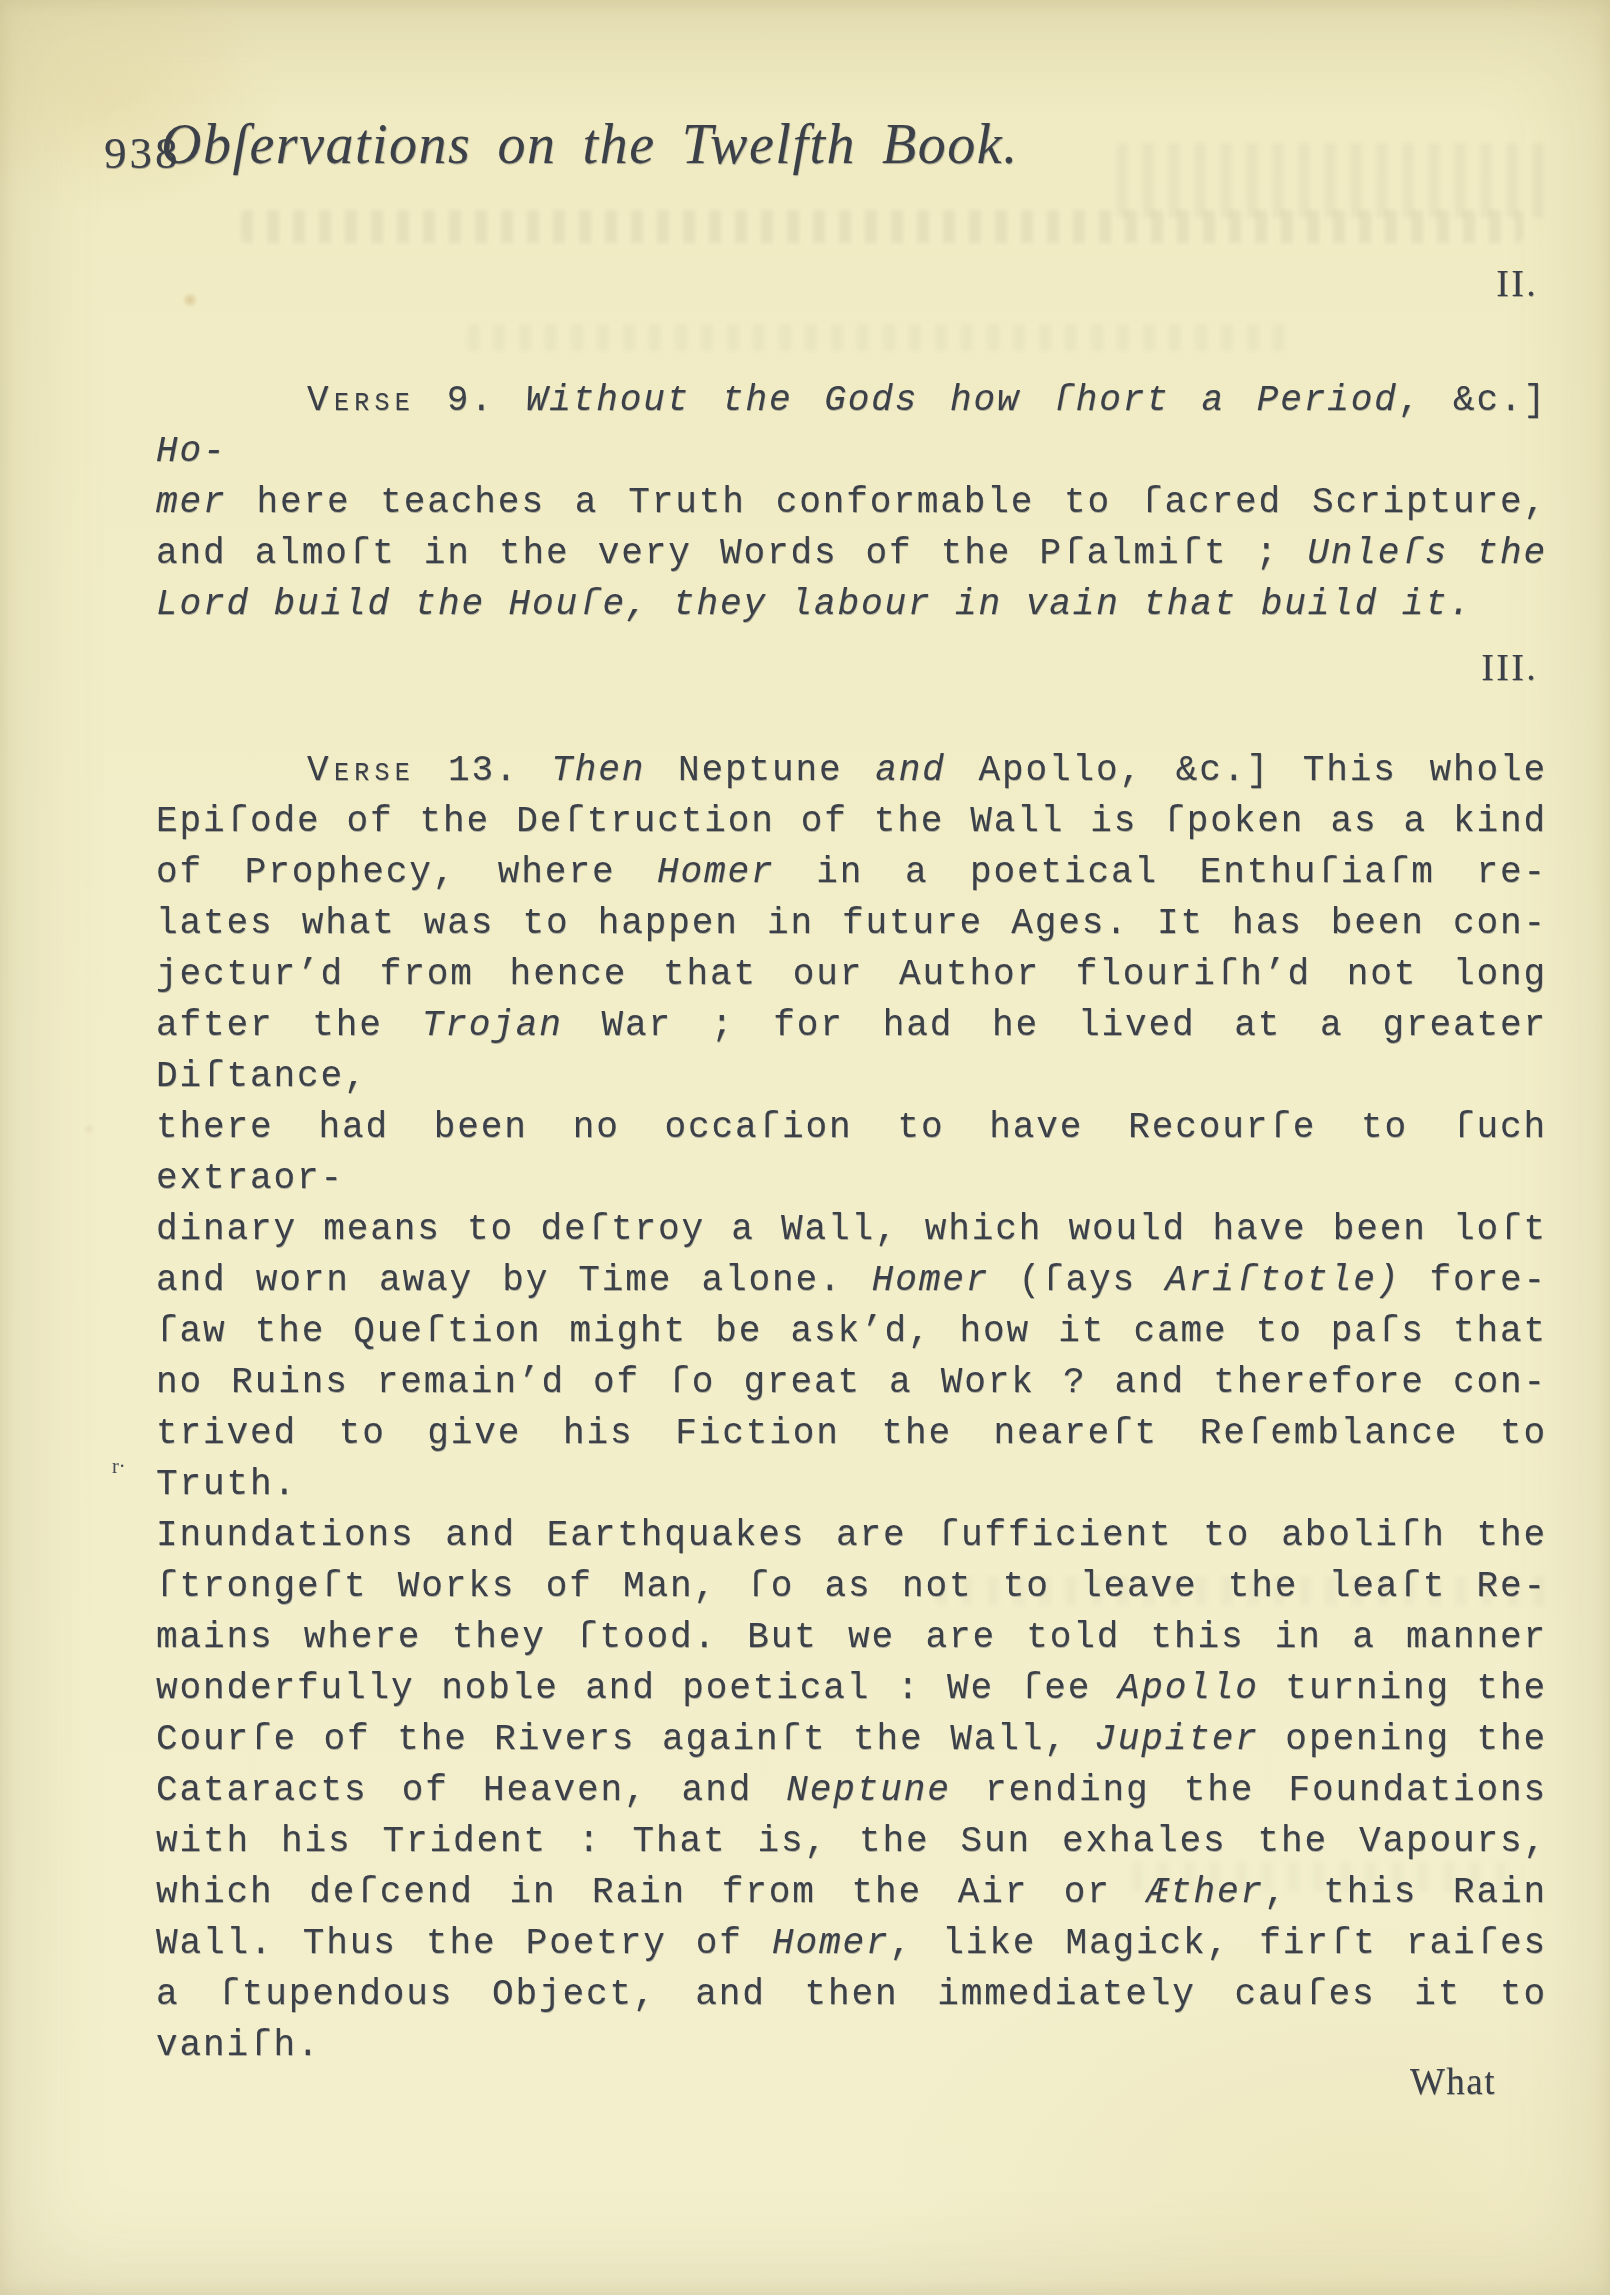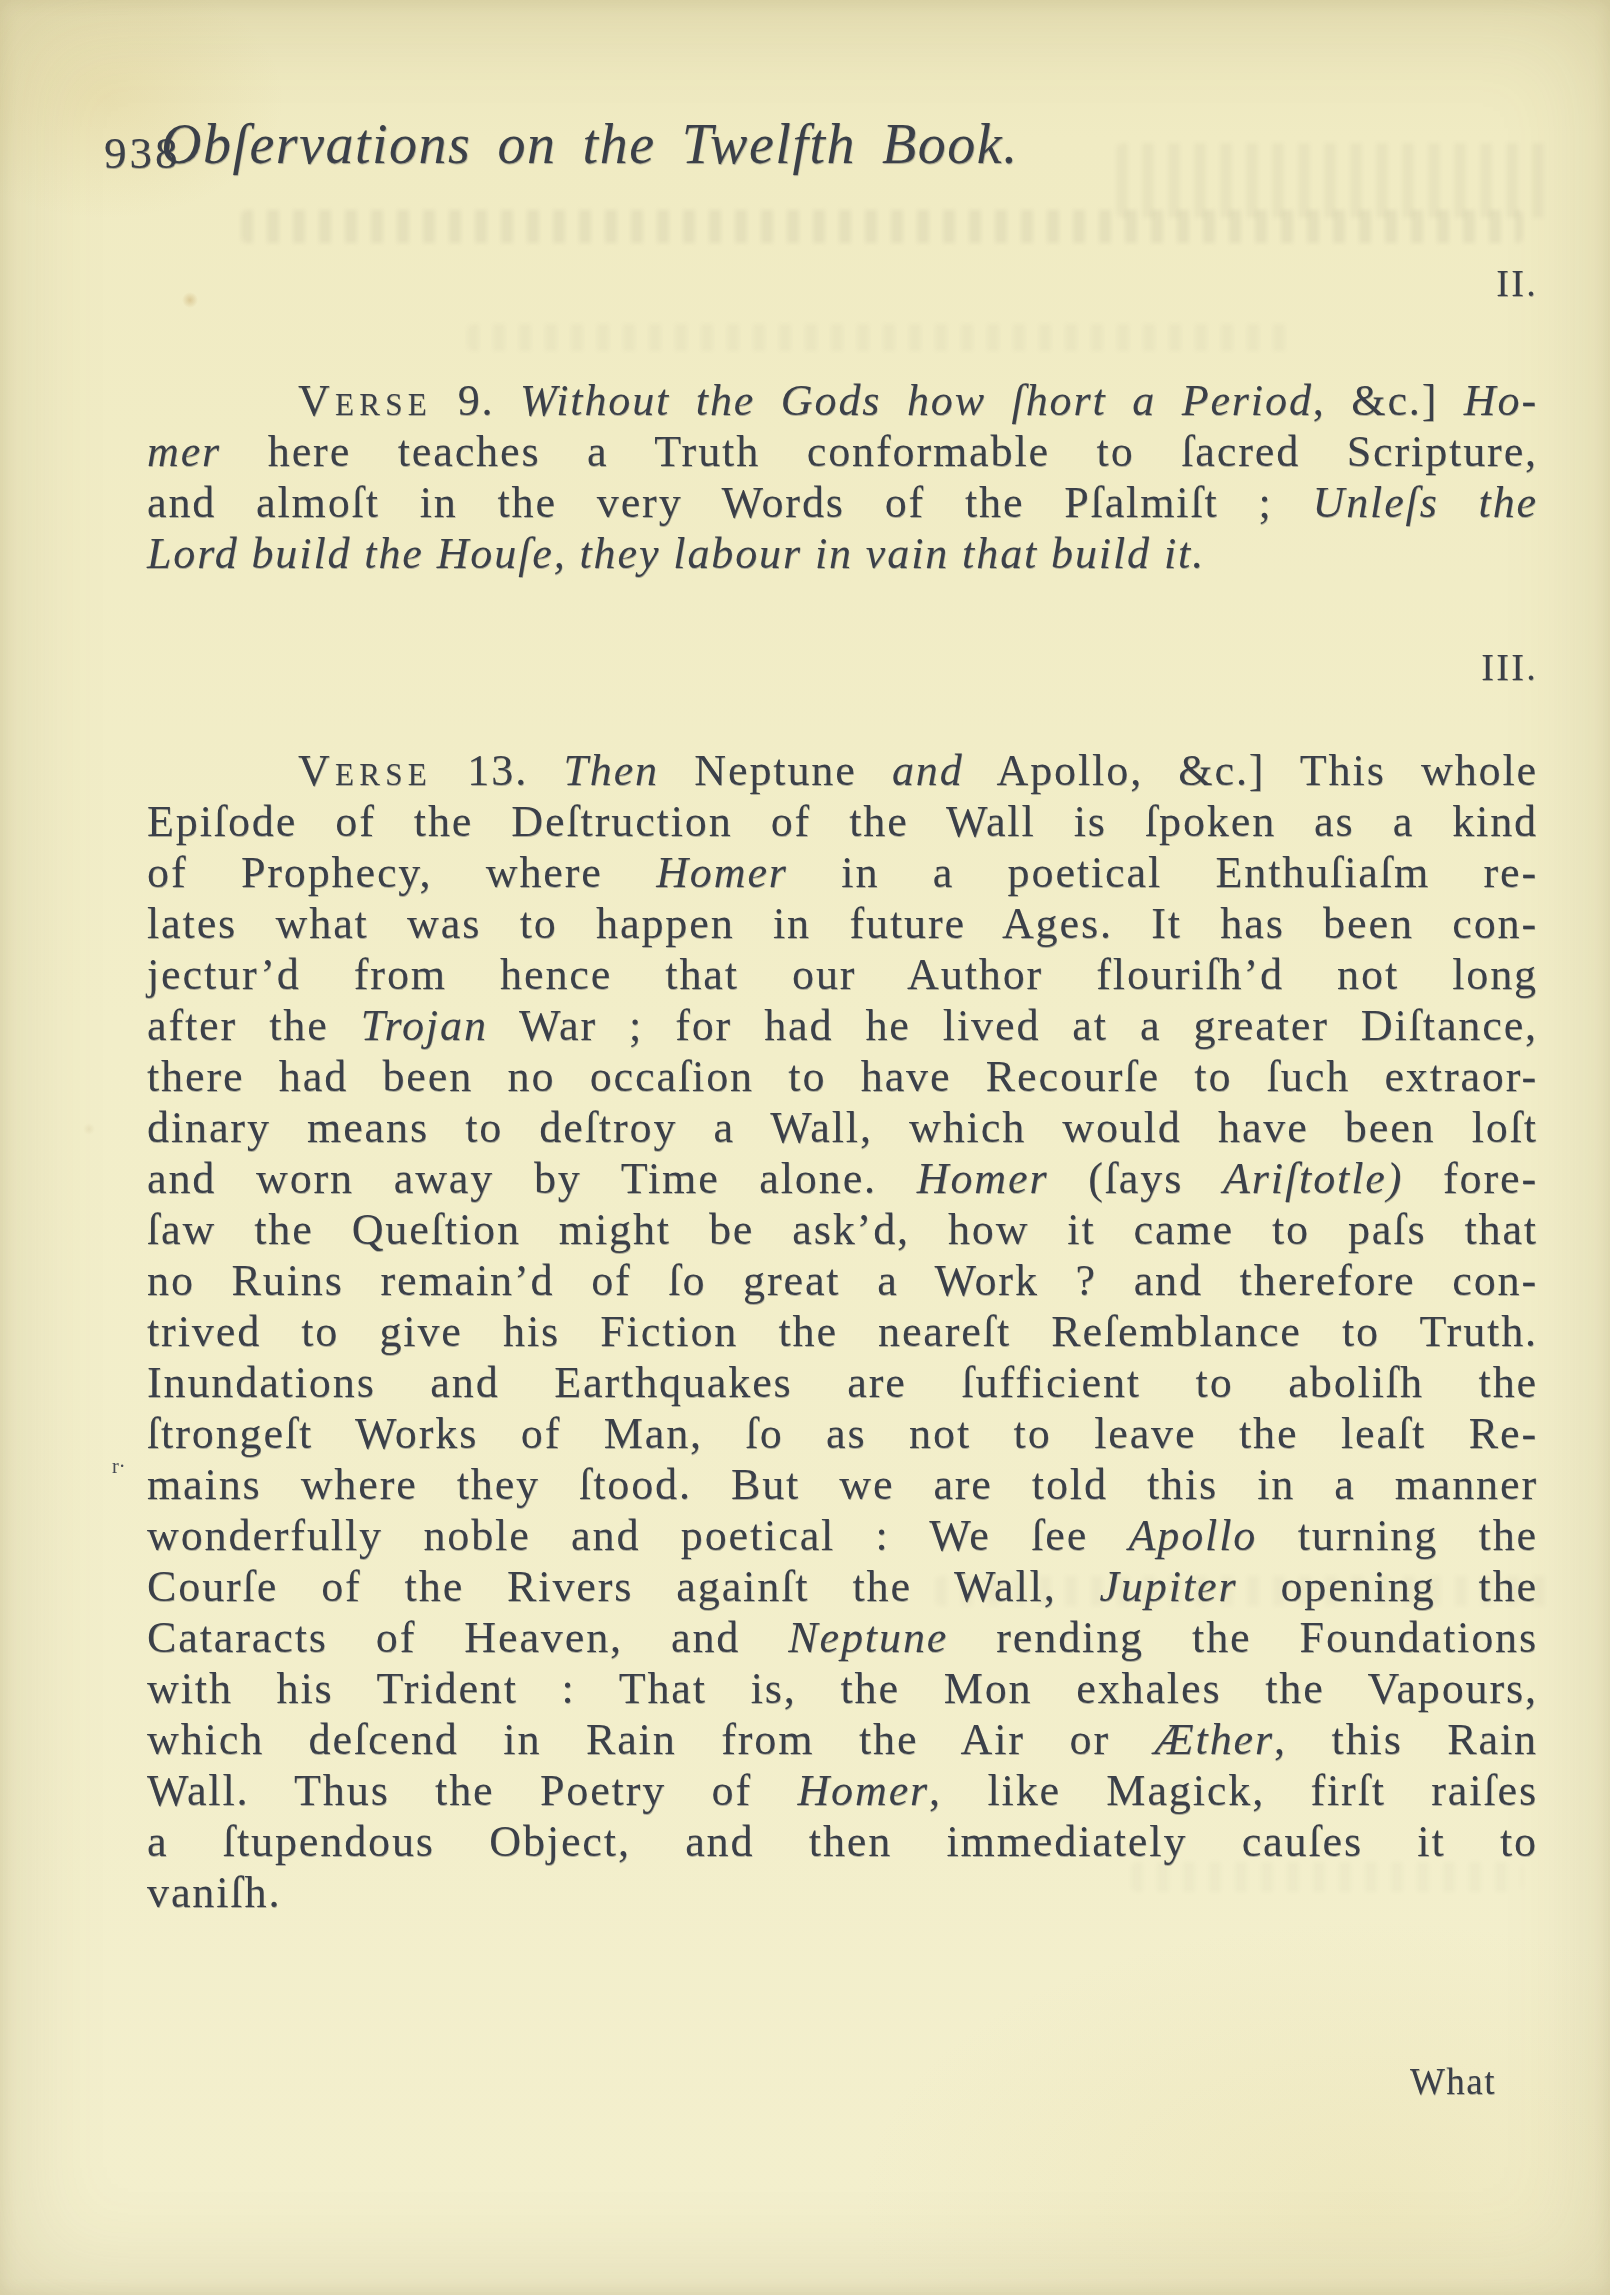--- a/index.html
+++ b/index.html
@@ -48,23 +48,24 @@
     text-shadow: 0.6px 0.8px 0.8px rgba(40,44,52,0.35);
   }
   .section-heading {
     position: absolute; left: 147px; width: 1391px;
     text-align: right; font-size: 38px; letter-spacing: 2.3px;
     text-shadow: 0.5px 0.6px 0.6px rgba(40,44,52,0.35);
   }
   .heading-ii  { top: 261px; }
   .heading-iii { top: 645px; }
   .para {
-    position: absolute; left: 147px; width: 1391px;
-    font-size: 44px; line-height: 51px; letter-spacing: 1.9px;
+    position: absolute; left: 156px; width: 1391px;
+    font-size: 36px; line-height: 51px; letter-spacing: 1.9px;
     text-shadow: 0.5px 0.6px 0.6px rgba(40,44,52,0.33);
+    font-family: Liberation Mono, monospace;
   }
   .para-1 { top: 375px; }
   .para-2 { top: 745px; }
   .line { text-align: justify; text-align-last: justify; }
   .line.last { text-align-last: left; }
   .line.indent { text-indent: 151px; }
   .i  { font-style: italic; }
   .sc { font-variant: small-caps; letter-spacing: 5.3px; }
   .catchword {
     position: absolute; right: 115px; top: 2060px;
@@ -114,21 +115,21 @@
       <div class="line"><span>and worn away by Time alone. </span><span class="i">Homer</span><span> (ſays </span><span class="i">Ariſtotle)</span><span> fore-</span></div>
       <div class="line"><span>ſaw the Queſtion might be ask’d, how it came to paſs that</span></div>
       <div class="line"><span>no Ruins remain’d of ſo great a Work ? and therefore con-</span></div>
       <div class="line"><span>trived to give his Fiction the neareſt Reſemblance to Truth.</span></div>
       <div class="line"><span>Inundations and Earthquakes are ſufficient to aboliſh the</span></div>
       <div class="line"><span>ſtrongeſt Works of Man, ſo as not to leave the leaſt Re-</span></div>
       <div class="line"><span>mains where they ſtood. But we are told this in a manner</span></div>
       <div class="line"><span>wonderfully noble and poetical : We ſee </span><span class="i">Apollo</span><span> turning the</span></div>
       <div class="line"><span>Courſe of the Rivers againſt the Wall, </span><span class="i">Jupiter</span><span> opening the</span></div>
       <div class="line"><span>Cataracts of Heaven, and </span><span class="i">Neptune</span><span> rending the Foundations</span></div>
-      <div class="line"><span>with his Trident : That is, the Mon exhales the Vapours,</span></div>
+      <div class="line"><span>with his Trident : That is, the Sun exhales the Vapours,</span></div>
       <div class="line"><span>which deſcend in Rain from the Air or </span><span class="i">Æther</span><span>, this Rain</span></div>
       <div class="line"><span>Wall. Thus the Poetry of </span><span class="i">Homer</span><span>, like Magick, firſt raiſes</span></div>
       <div class="line"><span>a ſtupendous Object, and then immediately cauſes it to</span></div>
       <div class="line last"><span>vaniſh.</span></div>
     </div>
 
   <div class="marginal-mark">r·</div>
 
   <div class="catchword">What</div>
 

